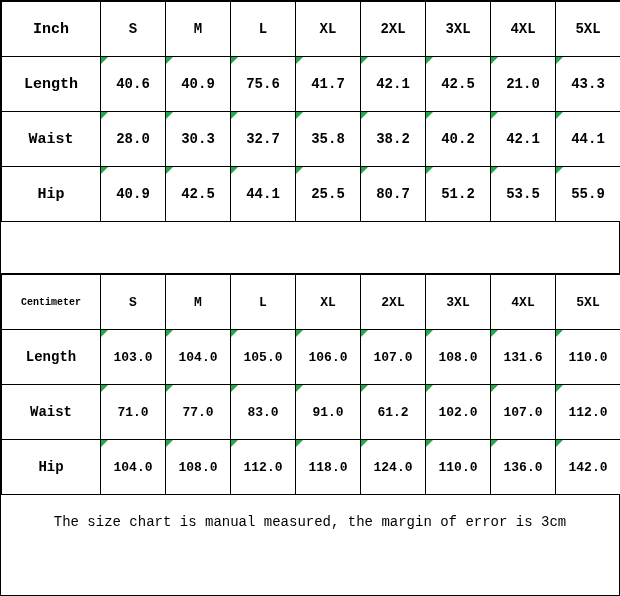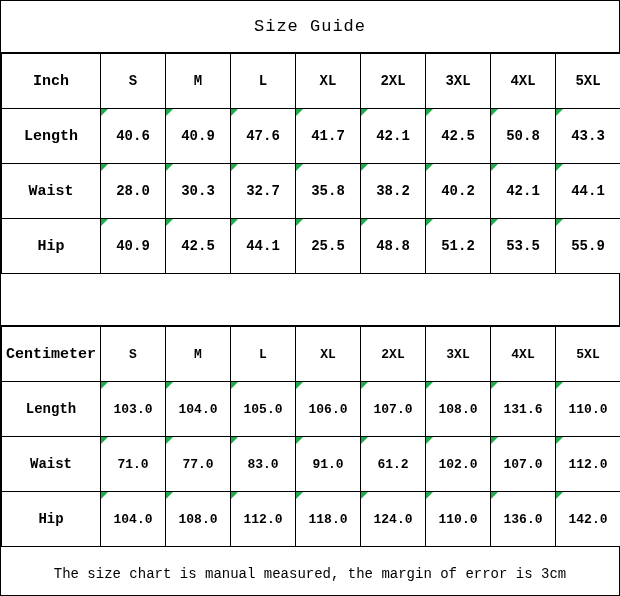--- a/index.html
+++ b/index.html
@@ -71,21 +71,21 @@
   .row-label {
     font-size: 15px;
   }
   table.cm .row-label {
     font-size: 14px;
   }
   .corner-head {
     font-size: 15px;
   }
   table.cm .corner-head {
-    font-size: 15px;
+    font-size: 10px;
   }
   .spacer {
     height: 52px;
     border-bottom: 1px solid #000000;
     box-sizing: border-box;
     background: #ffffff;
   }
   .footer {
     height: 54px;
     line-height: 54px;
@@ -95,21 +95,20 @@
     border-top: 0;
     box-sizing: border-box;
   }
   .tables-wrap { width: 618px; }
 </style>
 </head>
 <body>
 
 <div class="page">
 
-  <div class="title">Size Guide</div>
 
   <div class="tables-wrap">
 
     <table class="inch">
       <colgroup>
         <col class="label-col">
         <col class="data-col">
           <col class="data-col">
           <col class="data-col">
           <col class="data-col">
@@ -129,45 +128,45 @@
           <th>3XL</th>
           <th>4XL</th>
           <th>5XL</th>
         </tr>
       </thead>
       <tbody>
         <tr>
           <td class="row-label">Length</td>
           <td class="mark">40.6</td>
           <td class="mark">40.9</td>
-          <td class="mark">47.6</td>
+          <td class="mark">75.6</td>
           <td class="mark">41.7</td>
           <td class="mark">42.1</td>
           <td class="mark">42.5</td>
-          <td class="mark">50.8</td>
+          <td class="mark">21.0</td>
           <td class="mark">43.3</td>
         </tr>
         <tr>
           <td class="row-label">Waist</td>
           <td class="mark">28.0</td>
           <td class="mark">30.3</td>
           <td class="mark">32.7</td>
           <td class="mark">35.8</td>
           <td class="mark">38.2</td>
           <td class="mark">40.2</td>
           <td class="mark">42.1</td>
           <td class="mark">44.1</td>
         </tr>
         <tr>
           <td class="row-label">Hip</td>
           <td class="mark">40.9</td>
           <td class="mark">42.5</td>
           <td class="mark">44.1</td>
           <td class="mark">25.5</td>
-          <td class="mark">48.8</td>
+          <td class="mark">80.7</td>
           <td class="mark">51.2</td>
           <td class="mark">53.5</td>
           <td class="mark">55.9</td>
         </tr>
       </tbody>
     </table>
 
     <div class="spacer"></div>
 
     <table class="cm">

